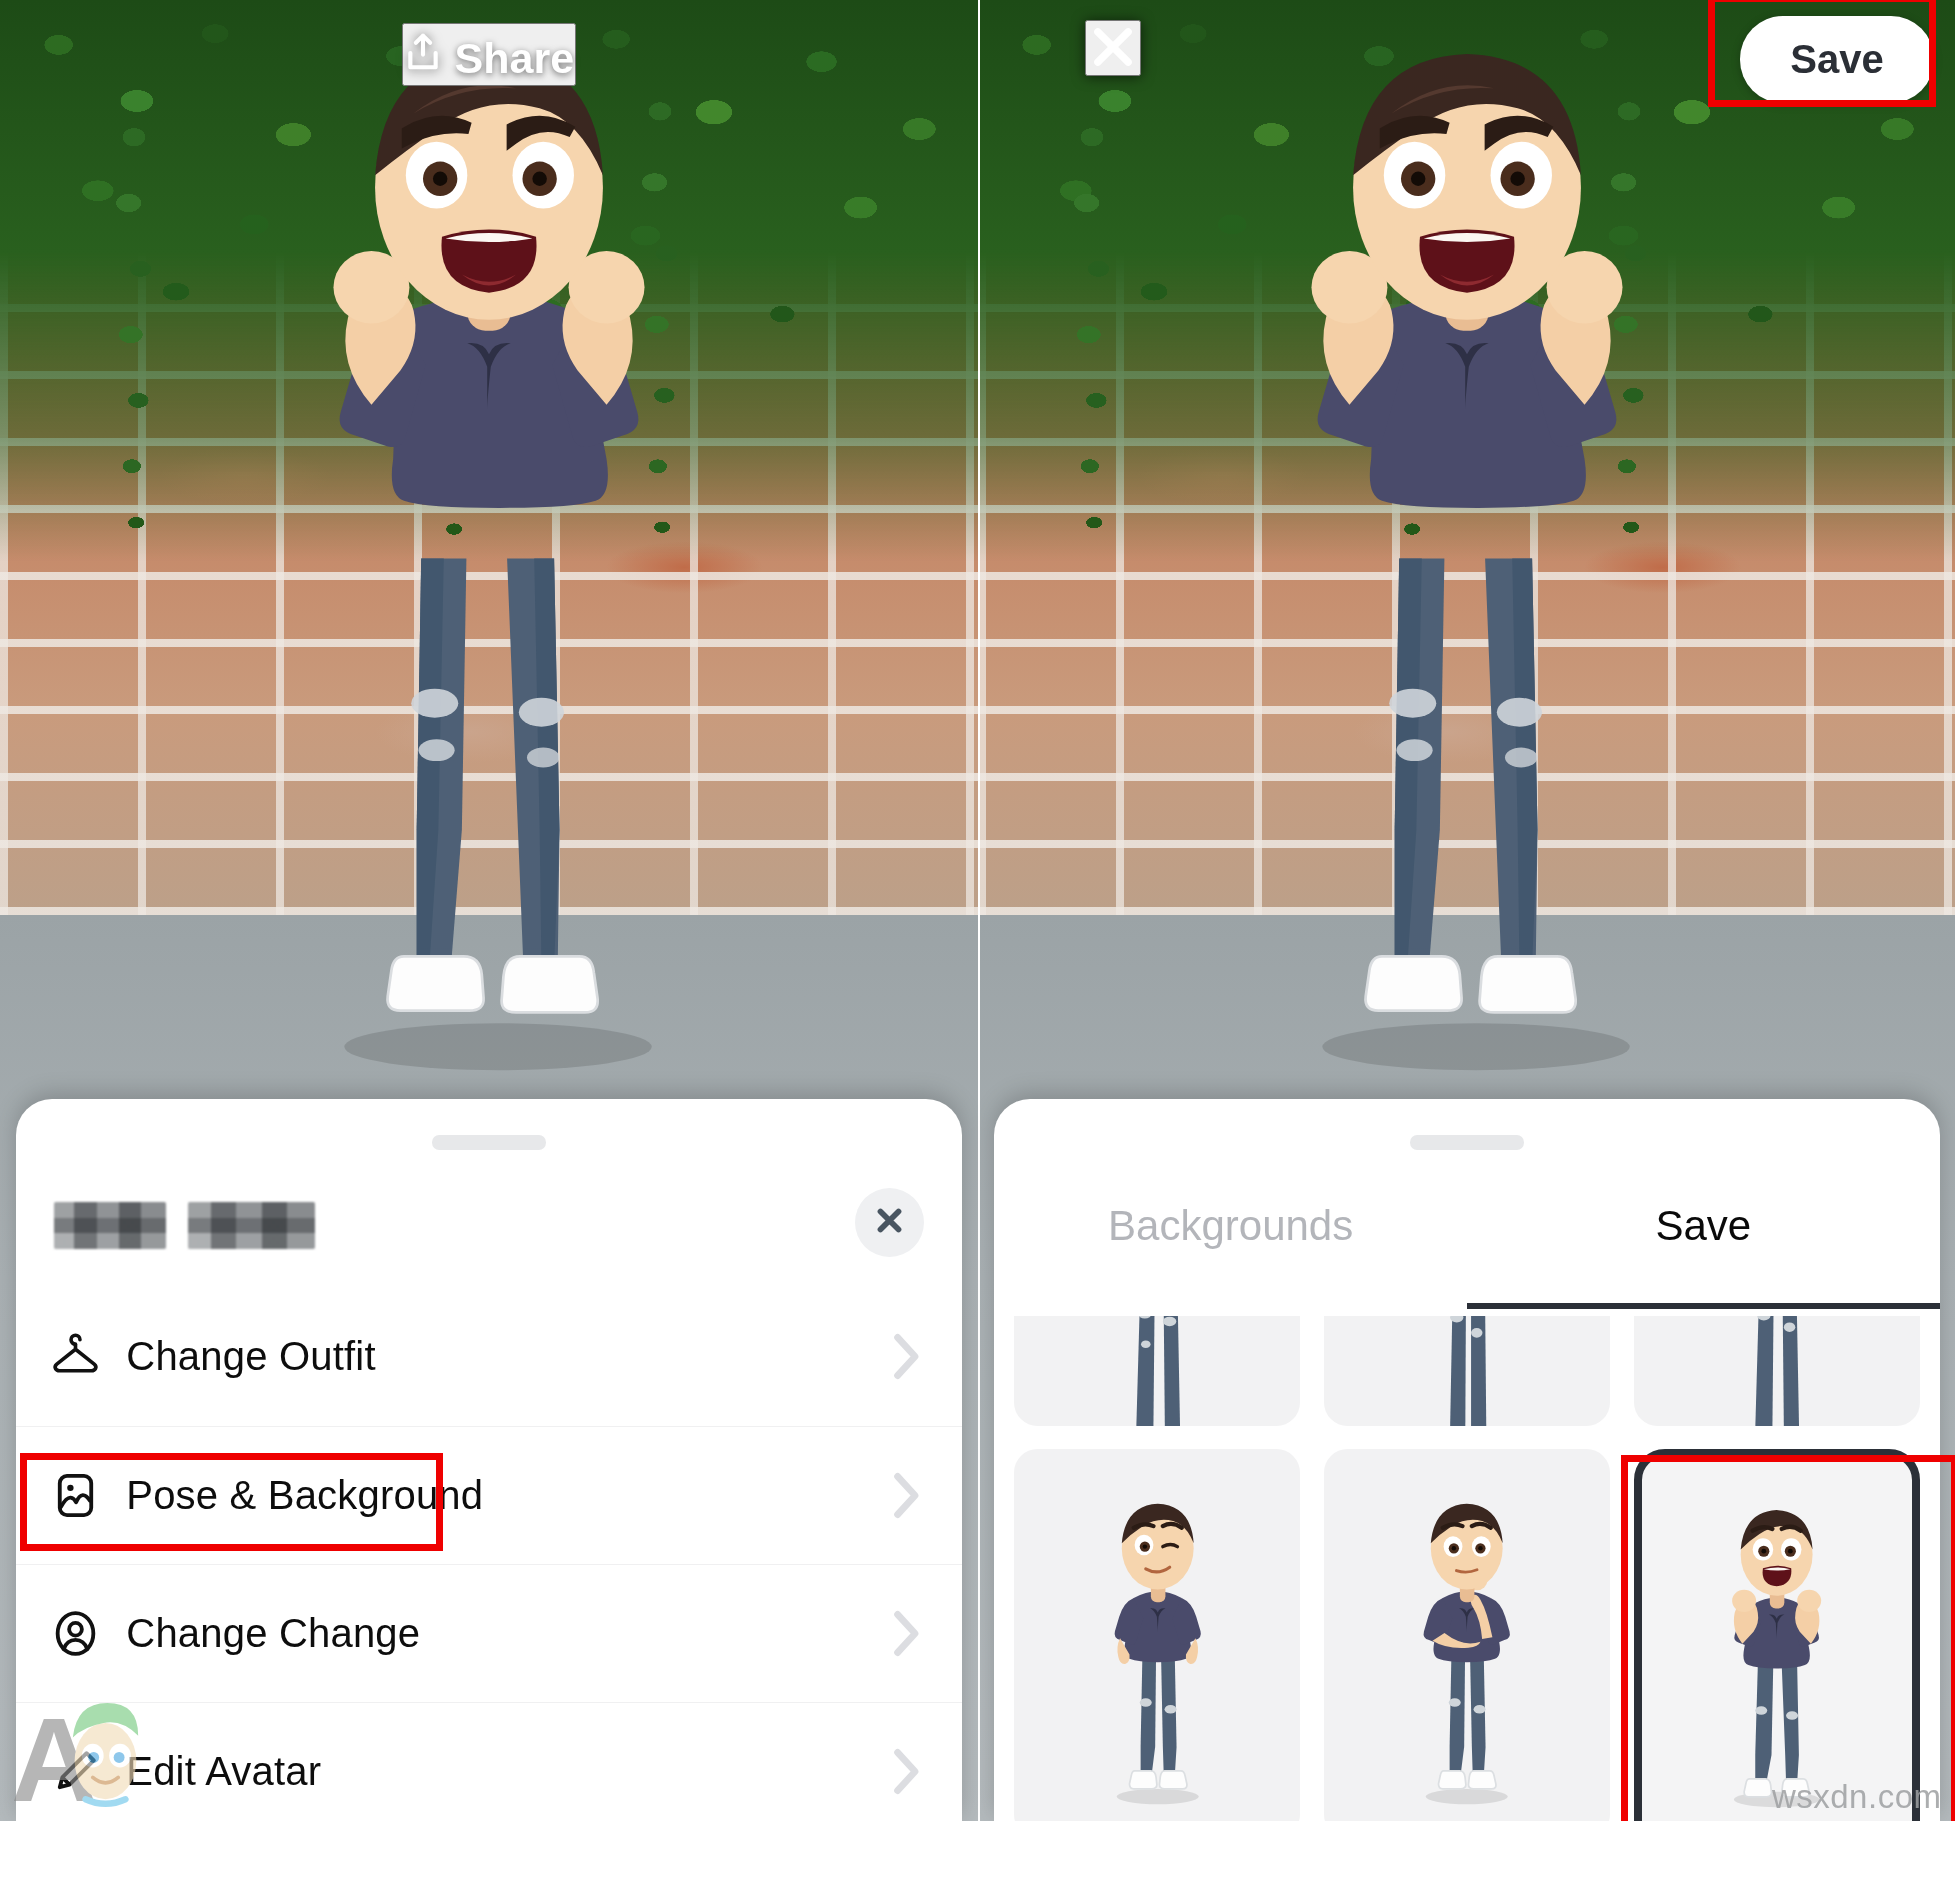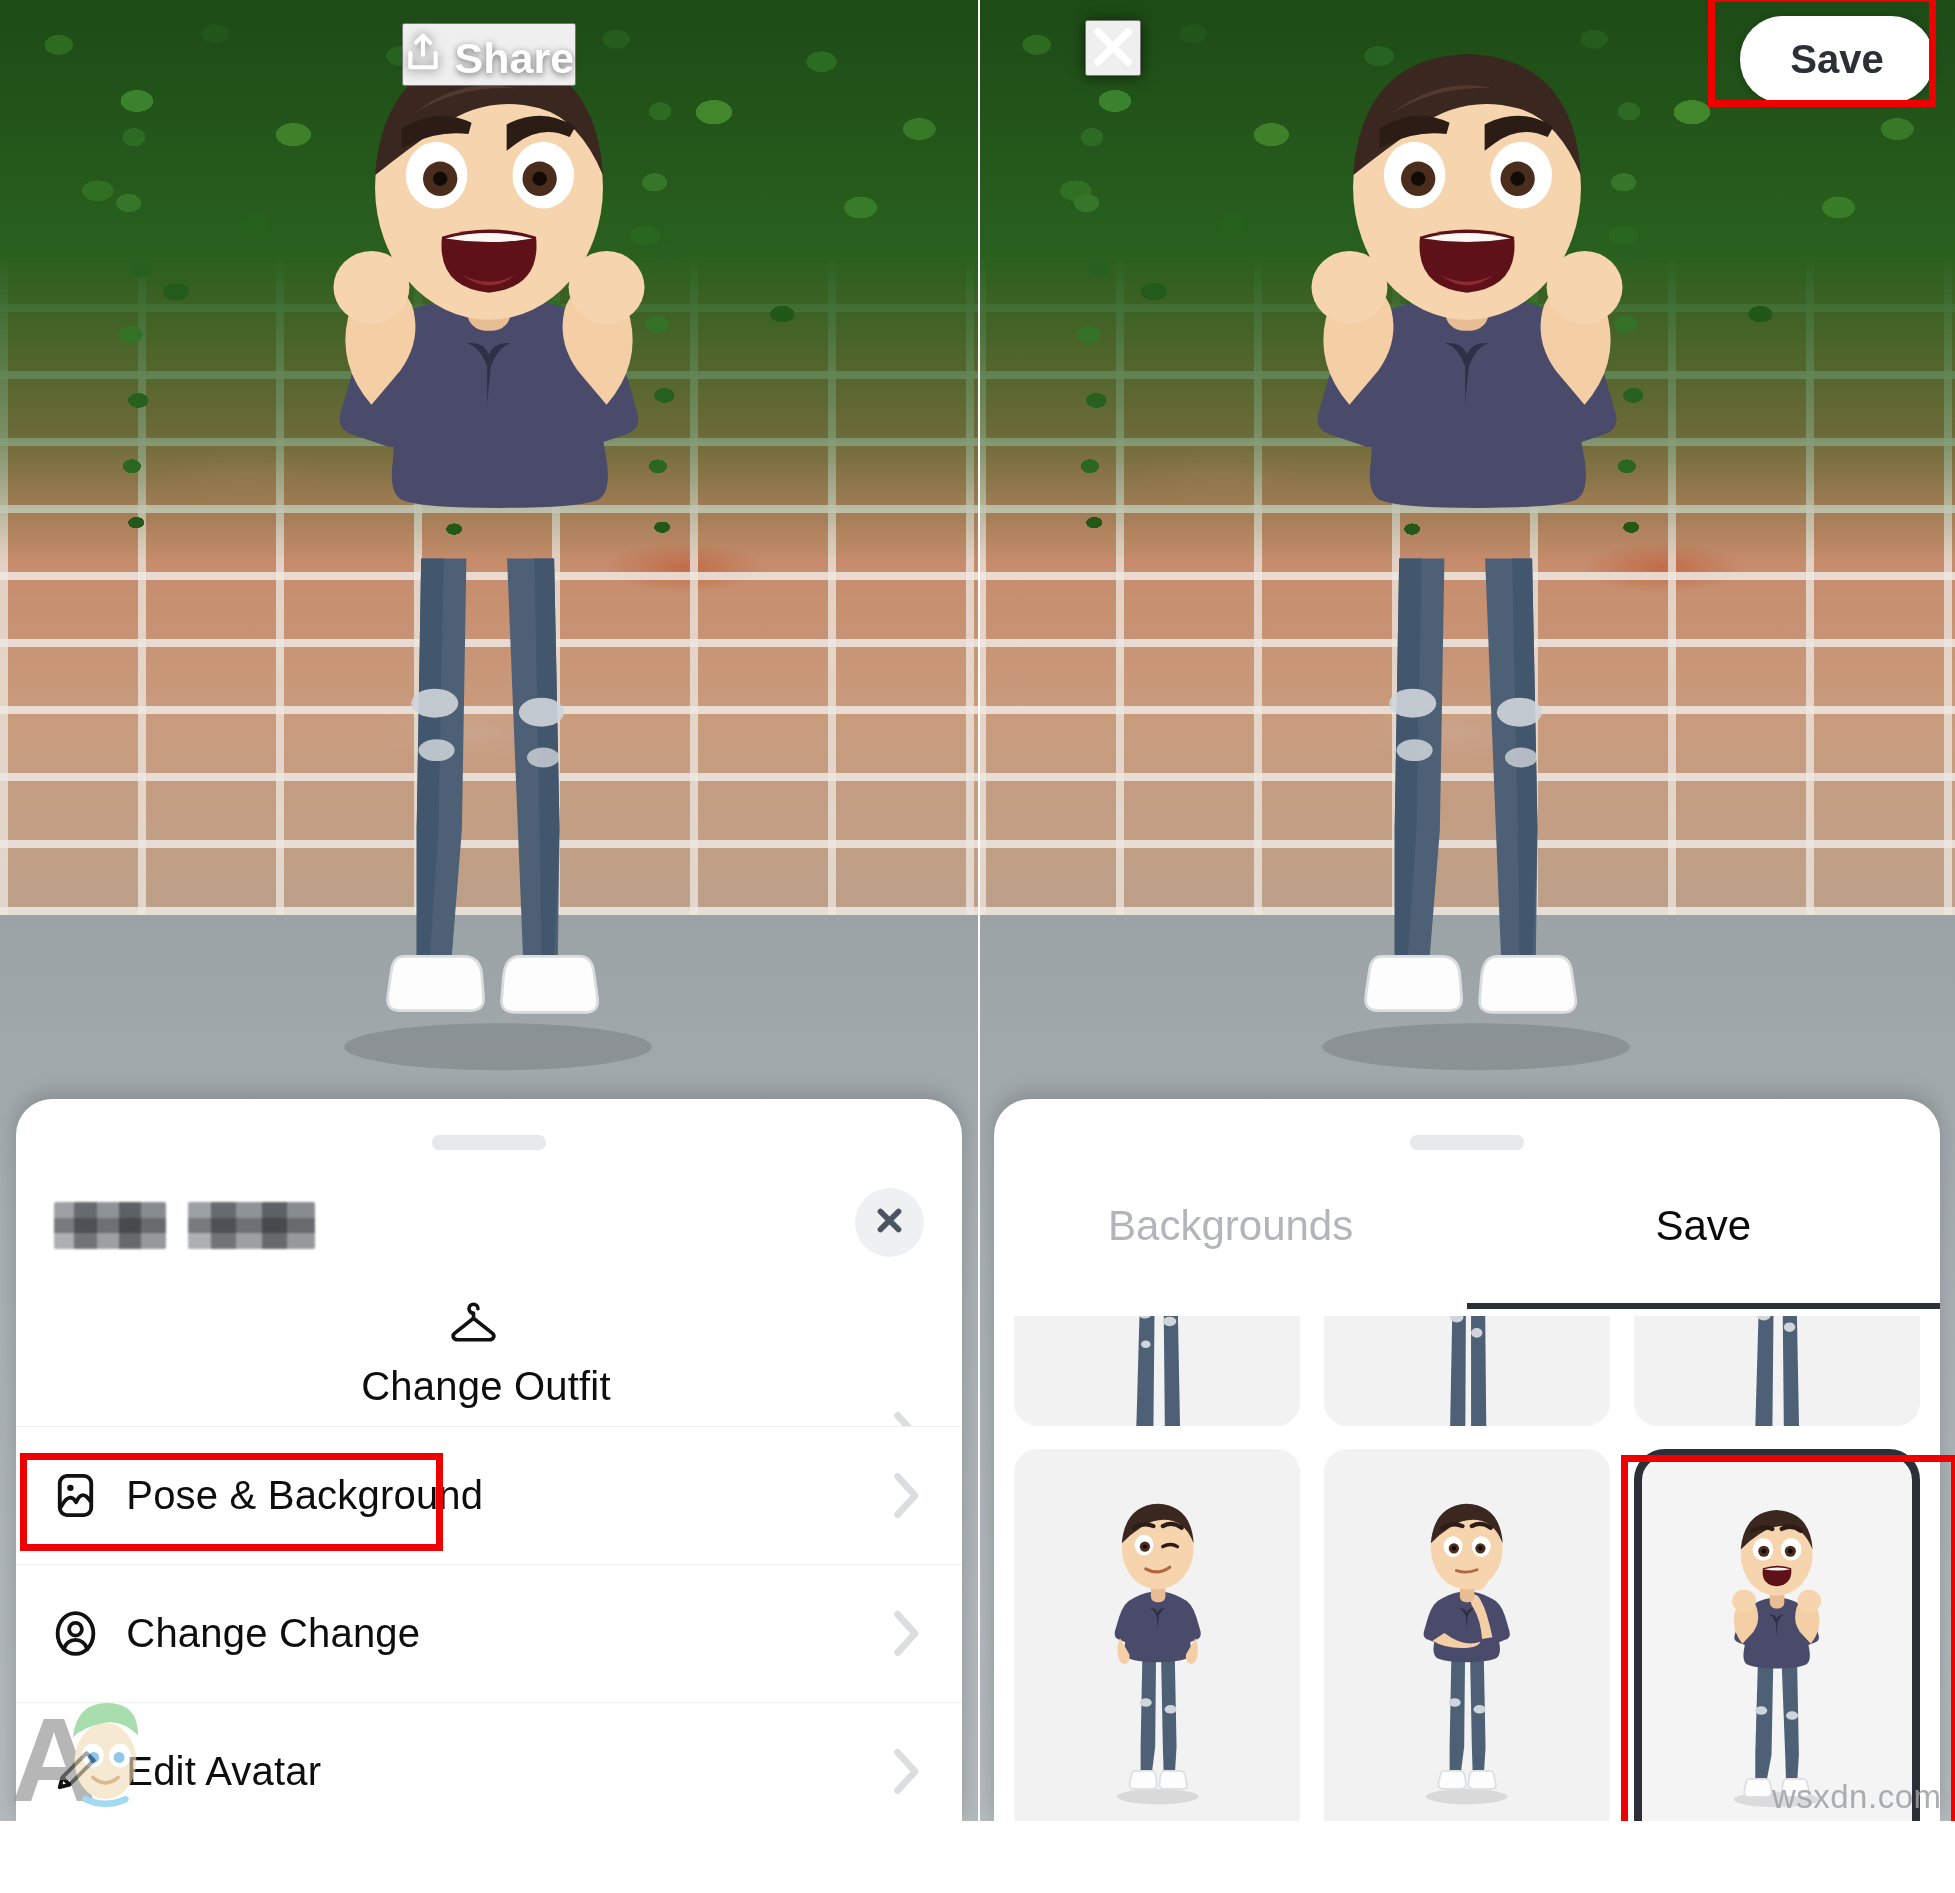--- a/index.html
+++ b/index.html
@@ -148,21 +148,21 @@
     background: #eff0f2; display: flex; align-items: center; justify-content: center;
     border: none;
   }
 
   .menu { padding: 0 0 0 0; }
   .menu-row {
     position: relative; display: flex; align-items: center;
     height: 138px; padding: 0 40px 0 34px;
     border-top: 1.8px solid #f0f0f1; background: #fff;
   }
-  .menu-row:first-child { border-top: none; flex-direction: column; }
+  .menu-row:first-child { border-top: none; }
   .m-icon { width: 76px; flex: 0 0 76px; display: flex; align-items: center; justify-content: flex-start; color: #111; }
   .m-label { font-size: 40px; color: #0d0d0d; letter-spacing: 0.2px; }
   .m-chev { margin-left: auto; color: #d9dade; display: flex; align-items: center; }
 
   .anno-pose {
     position: absolute; left: 20px; top: 1453px;
     width: 423px; height: 98px;
     border: 7.2px solid #ef0000; z-index: 30; pointer-events: none;
   }
 

